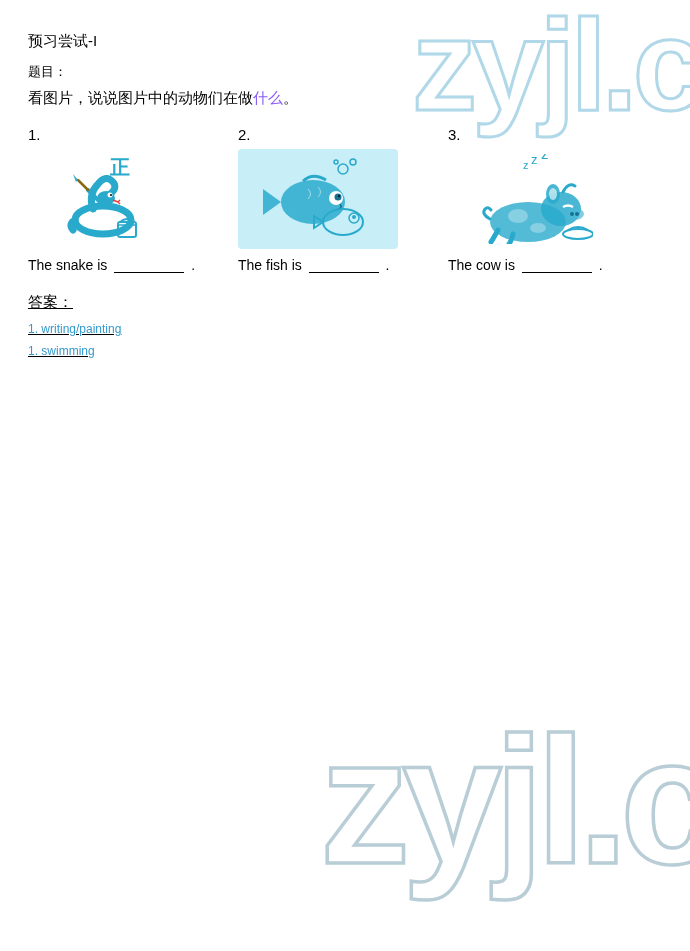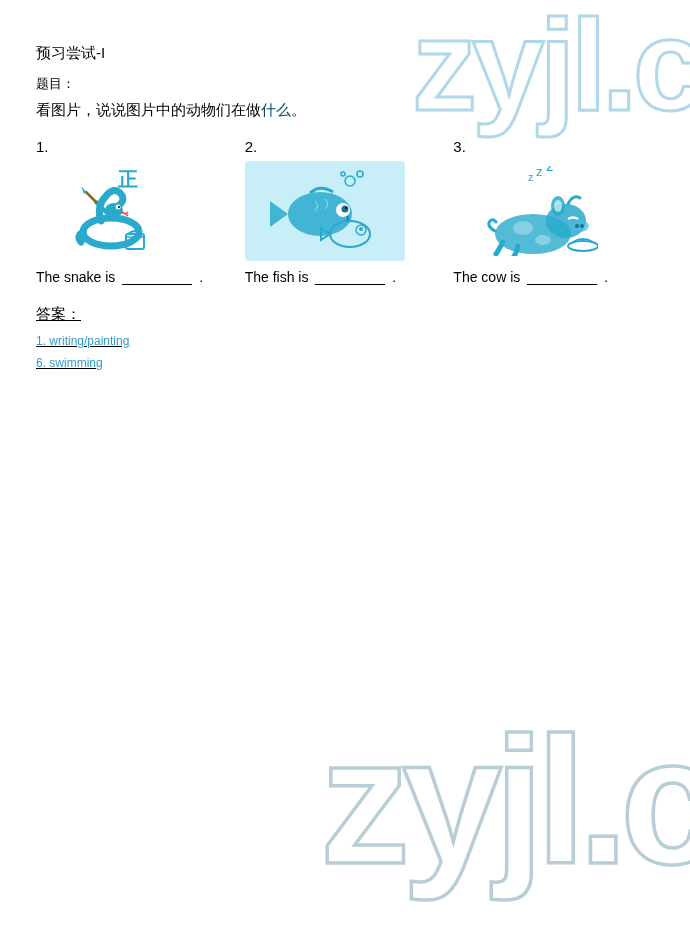--- a/index.html
+++ b/index.html
@@ -8,43 +8,42 @@
       height: 951px;
       background: #fff;
       font-family: Arial, "Microsoft YaHei", sans-serif;
       font-size: 15px;
       color: #000;
       position: relative;
       overflow: hidden;
     }
 
     .page-content {
-      padding: 44px 28px 20px 28px;
+      padding: 32px 28px 20px 28px;
       position: relative;
       z-index: 2;
-      margin-left: 8px;
     }
 
     .title {
       font-size: 15px;
       color: #000;
       margin-bottom: 12px;
     }
 
     .label-row {
       font-size: 13px;
       margin-bottom: 8px;
     }
 
     .instruction {
       font-size: 15px;
       margin-bottom: 18px;
       color: #000;
     }
-    .instruction span.blue { color: #0c4a6e; }
+    .instruction span.blue { color: #8b5cf6; }
 
     .exercises-row {
       display: flex;
       align-items: flex-end;
       gap: 0px;
       margin-bottom: 20px;
     }
 
     .exercise-item {
       display: flex;
@@ -301,15 +300,15 @@
         <span class="blank"></span>
         <span>.</span>
       </div>
     </div>
 
   </div>
 
   <div class="answers-section">
     <div class="answers-title">答案：</div>
     <div class="answer-item">1. writing/painting</div>
-    <div class="answer-item">6. swimming</div>
+    <div class="answer-item">1. swimming</div>
   </div>
 </div>
 
 </body></html>

